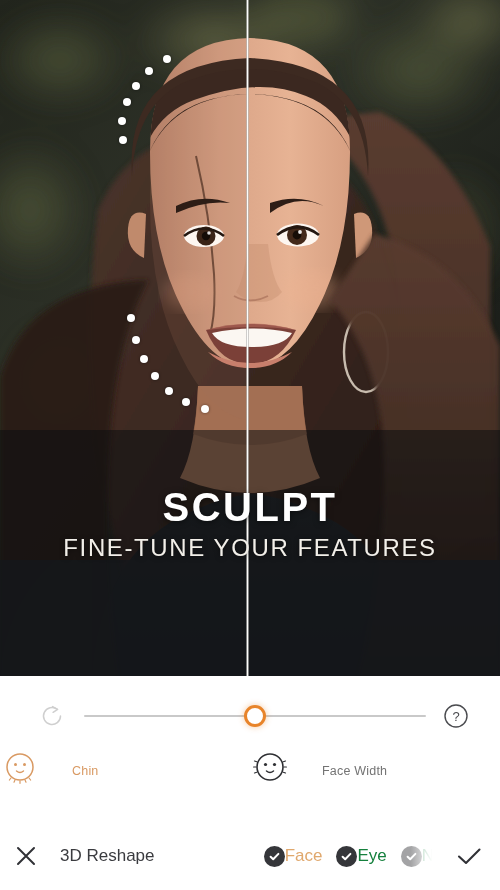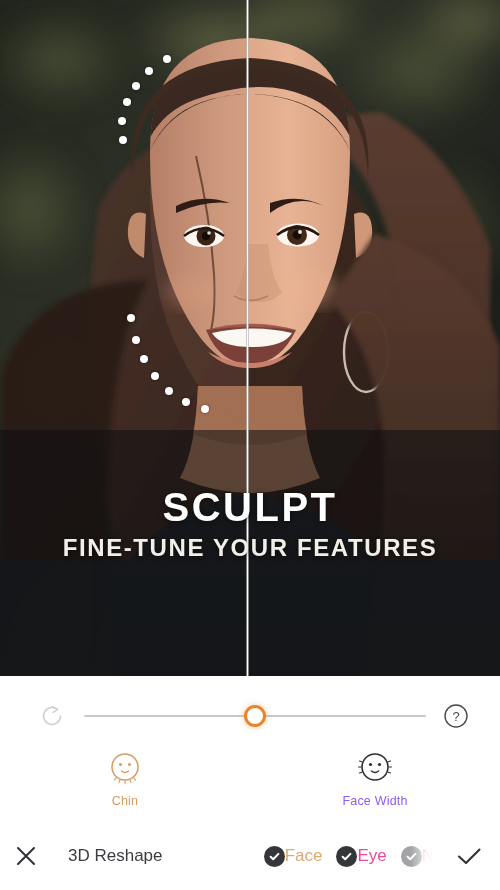--- a/index.html
+++ b/index.html
@@ -32,21 +32,21 @@
   .titleblock {
     position:absolute; left:0; right:0; top:486px; text-align:center; z-index:8;
   }
   .t-main {
     font-size:40px; font-weight:bold; color:#fff; letter-spacing:2.5px;
     line-height:1.05; text-shadow:0 1px 6px rgba(0,0,0,.55);
     font-family:"Liberation Sans", sans-serif;
   }
   .t-sub {
     margin-top:6px; font-size:24px; color:#f2efe9; letter-spacing:1.6px;
-    font-weight:700; text-shadow:0 1px 5px rgba(0,0,0,.5);
+    font-weight:400; text-shadow:0 1px 5px rgba(0,0,0,.5);
     font-family:"Liberation Sans", sans-serif;
   }
 
   
   .panel {
     position:absolute; left:0; top:676px; width:500px; height:214px;
     background:#fff;
   }
 
   
@@ -65,35 +65,35 @@
   .knob  { position:absolute; left:50%; top:50%;
            width:22px; height:22px; margin-left:-11px; margin-top:-11px;
            border:3px solid #e8842a; border-radius:50%; background:#fff;
            box-shadow:0 0 6px rgba(232,132,42,.45); }
 
   
   .features {
     position:absolute; left:0; top:72px; width:500px; height:72px;
     display:flex; align-items:flex-start;
   }
-  .feat { flex:1 1 0; display:flex; flex-direction:column; align-items:center; }
-  .feat .lbl { margin-top:6px; font-size:12.5px; color:#8b5cf6; letter-spacing:.2px; }
+  .feat { flex:1 1 0; display:flex; flex-direction:row; align-items:center;gap:32px; }
+  .feat .lbl { margin-top:6px; font-size:12.5px; color:#737373; letter-spacing:.2px; }
   .feat.active .lbl { color:#d99a63; }
 
   
   .bottombar {
     position:absolute; left:0; bottom:0; width:500px; height:68px;
     display:flex; align-items:center; background:#fff;
   }
   .bb-close { width:52px; display:flex; align-items:center; justify-content:center; }
-  .bb-title { font-size:17px; color:#3a3b3f; margin-left:16px; white-space:nowrap; }
+  .bb-title { font-size:17px; color:#3a3b3f; margin-left:8px; white-space:nowrap; }
   .bb-chips { flex:1 1 auto; display:flex; align-items:center; justify-content:flex-end;
               gap:14px; overflow:hidden; padding-right:4px; }
   .chip { display:flex; align-items:center; gap:0; white-space:nowrap; }
-  .chip .ctext { font-size:17px; color:#ec4899; }
+  .chip .ctext { font-size:17px; color:#15803d; }
   .chip.active .ctext { color:#e0a86d; }
   .chip.cut { opacity:.45; -webkit-mask-image:linear-gradient(to right,#000 30%,transparent 95%);
               mask-image:linear-gradient(to right,#000 30%,transparent 95%); }
   .badge { width:21px; height:21px; border-radius:50%; background:#35363a;
            display:flex; align-items:center; justify-content:center; flex:0 0 auto; }
   .bb-done { width:62px; display:flex; align-items:center; justify-content:center; }
 </style>
 </head>
 <body>
 

